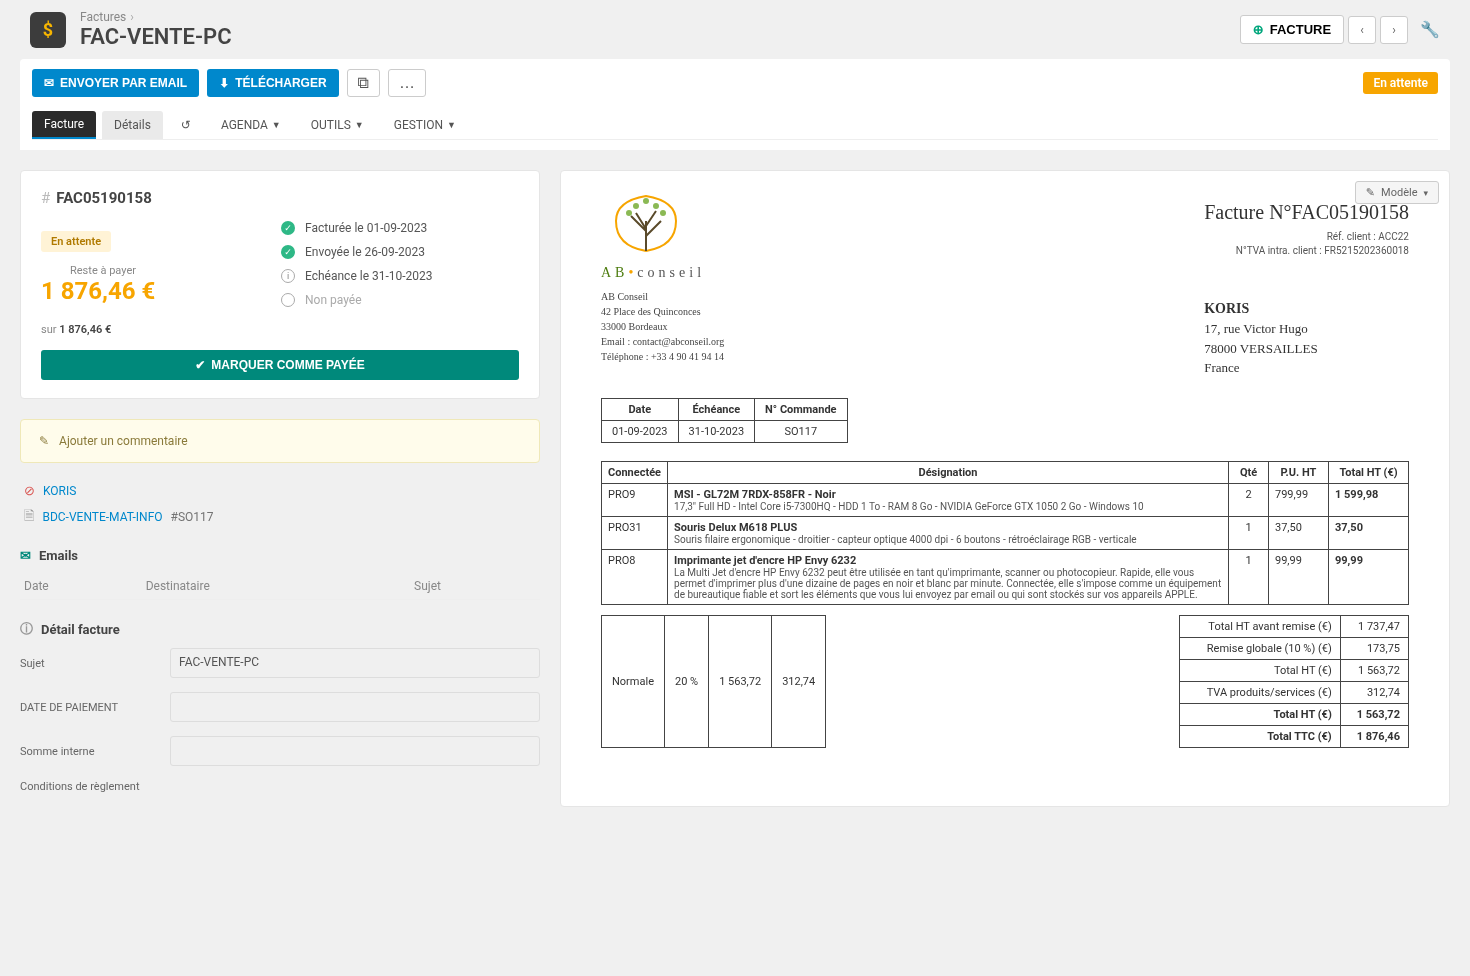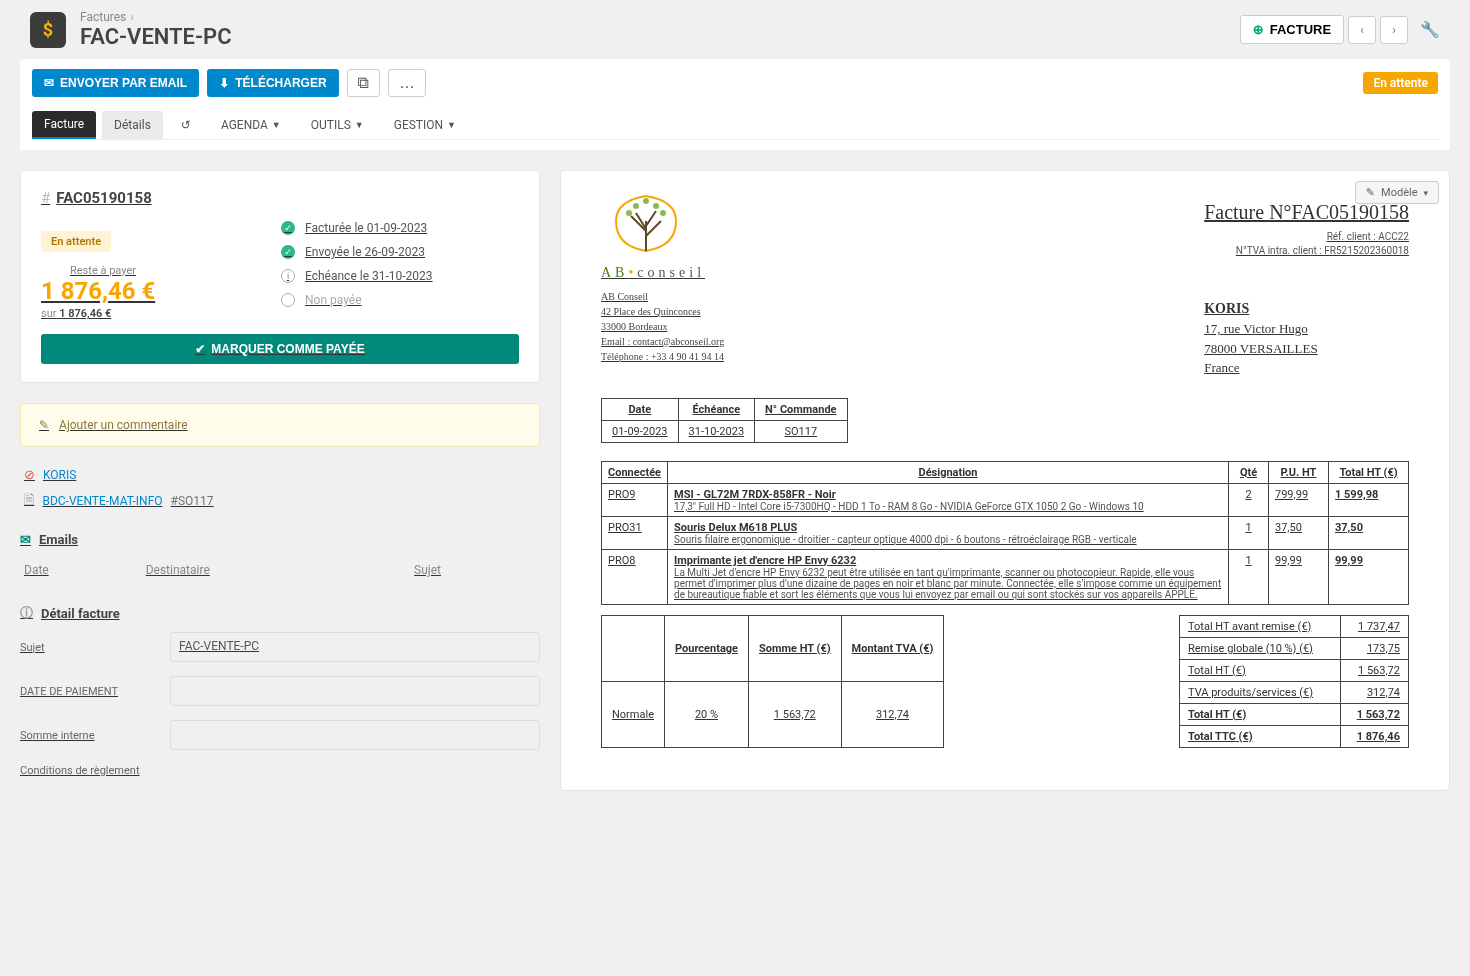--- a/index.html
+++ b/index.html
@@ -29,34 +29,34 @@
 .badge-warning { background:#f7a500; color:#fff; padding:4px 10px; border-radius:3px; font-size:12px; font-weight:600; }
 
 
 .tab-row { display:flex; gap:6px; margin-top:14px; border-bottom:1px solid #eee; margin-bottom:0; }
 .tab { padding:6px 12px; font-size:12px; color:#555; cursor:pointer; border-radius:3px 3px 0 0; display:flex; align-items:center; gap:4px; }
 .tab.active { background:#2b2b2b; color:#fff; border-bottom:2px solid #0088cc; }
 .tab.secondary { background:#eaeaea; }
 .caret { font-size:9px; }
 
 
-.content { display:flex; gap:20px; margin:20px;text-decoration:underline; }
+.content { display:flex; gap:20px; margin:20px; }
 .left-col { width:520px; display:flex; flex-direction:column; gap:20px; }
 .right-col { flex:1; background:#fff; border-radius:4px; border:1px solid #e5e5e5; padding:20px 40px; position:relative; }
 
 
 .panel { background:#fff; border:1px solid #e5e5e5; border-radius:4px; padding:18px 20px; }
 .fac-num { font-size:15px; font-weight:700; color:#444; }
 .hash { color:#bbb; margin-right:6px; font-weight:400; }
 .status-pill { display:inline-block; background:#fff3d6; color:#b07a00; font-size:11px; font-weight:600; padding:4px 10px; border-radius:3px; margin-top:10px; }
 .summary-split { display:flex; gap:40px; margin-top:14px; }
 .sum-left { flex:0 0 200px; }
 .reste { font-size:11px; color:#888;margin-left:29px; }
 .amount-big { font-size:24px; font-weight:700; color:#f7a500; }
-.sur-line { font-size:11px; color:#888; margin-top:2px; }
+.sur-line { font-size:11px; color:#888; margin-top:18px; }
 .sur-line b { color:#444; font-weight:600; }
 .timeline { flex:1; }
 .tl-item { display:flex; align-items:center; gap:10px; font-size:12px; color:#555; margin-bottom:10px; position:relative; }
 .tl-dot { width:14px; height:14px; border-radius:50%; display:flex; align-items:center; justify-content:center; color:#fff; font-size:9px; }
 .tl-dot.green { background:#2eb886; }
 .tl-dot.info { background:#fff; border:1px solid #aaa; color:#888; }
 .tl-dot.empty { background:#fff; border:1px solid #aaa; }
 .btn-mark { background:#00897b; color:#fff; width:100%; padding:8px; border:none; border-radius:3px; font-size:12px; font-weight:600; margin-top:14px; cursor:pointer; display:flex; align-items:center; justify-content:center; gap:6px; }
 
 
@@ -105,21 +105,21 @@
 .lines-table td { border-left:1px solid #444; border-right:1px solid #444; padding:4px 6px; vertical-align:top; border-bottom:1px solid #444;}
 .lines-table .desc { font-size:10px; color:#555; }
 .lines-table .name { font-weight:700; }
 .lines-table .num { }
 .lines-table .ctr { text-align:center; }
 .bottom-split { display:flex; justify-content:space-between; margin-top:10px; gap:30px; }
 .tax-table, .tot-table { border-collapse:collapse; font-size:11px; }
 .tax-table th, .tax-table td { border:1px solid #444; padding:4px 10px; text-align:center; }
 .tax-table th { font-weight:700; }
 .tot-table { width:230px; }
-.tot-table td { border:1px solid #444; padding:4px 8px; }
+.tot-table td { border:1px solid #444; padding:4px 8px;text-align:right; }
 .tot-table .r { text-align:right; }
 .tot-table .bold td { font-weight:700; }
 </style>
 </head>
 <body>
 
 <div class="page-header">
   <div class="hdr-left">
     <div class="icon-box">$</div>
     <div>
@@ -372,26 +372,20 @@
             <td class="ctr">1</td>
             <td class="num">99,99</td>
             <td class="num"><b>99,99</b></td>
           </tr>
         </tbody>
     </table>
 
     <div class="bottom-split">
       <table class="tax-table">
         <tbody>
-            <tr>
-              <th></th>
-              <th>Pourcentage</th>
-              <th>Somme HT (€)</th>
-              <th>Montant TVA (€)</th>
-            </tr>
         <tr>
               <td>Normale</td>
               <td>20 %</td>
               <td>1 563,72</td>
               <td>312,74</td>
             </tr>
       </tbody>
         </table>
       <table class="tot-table">
           <tbody id="tot-body">

